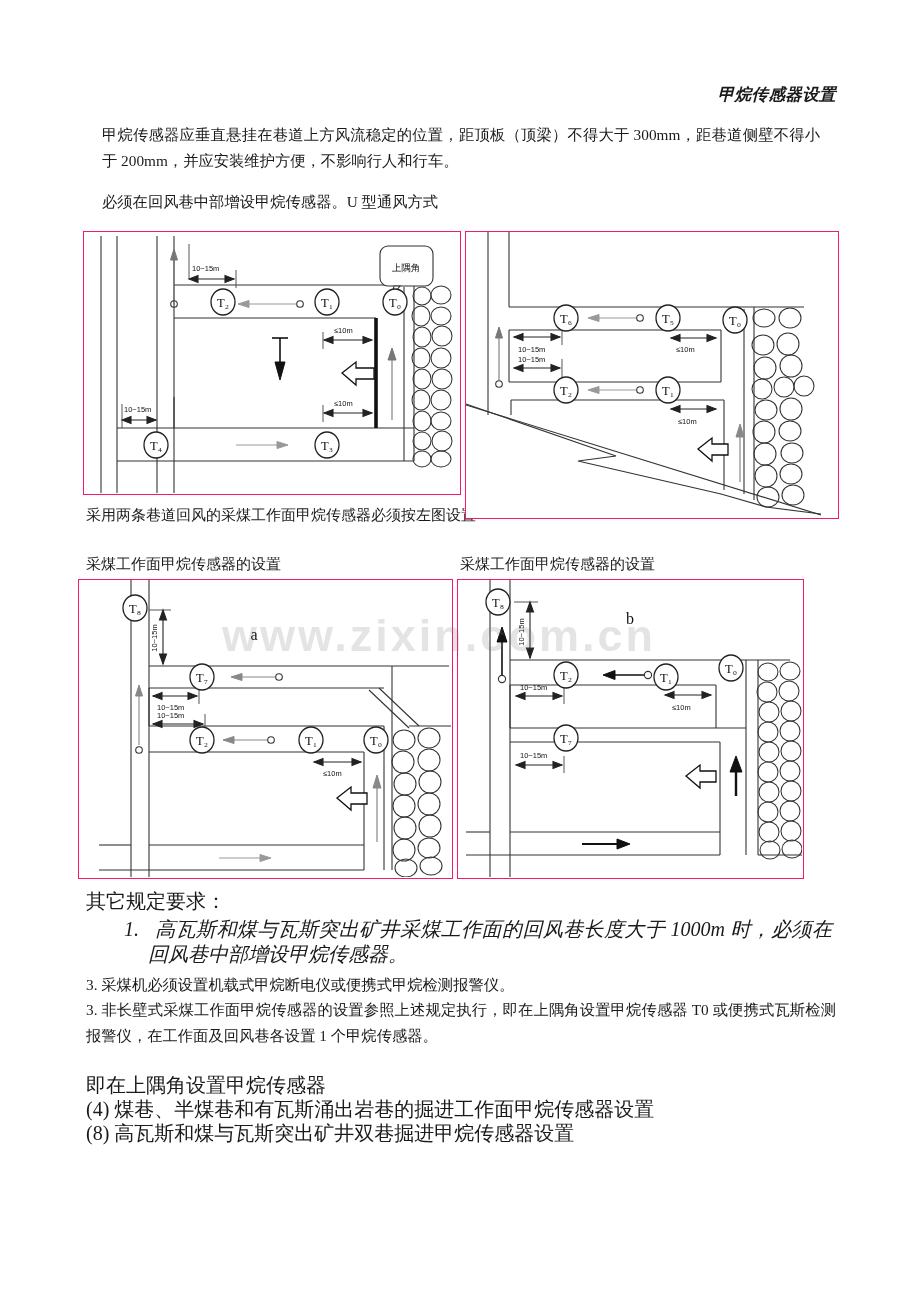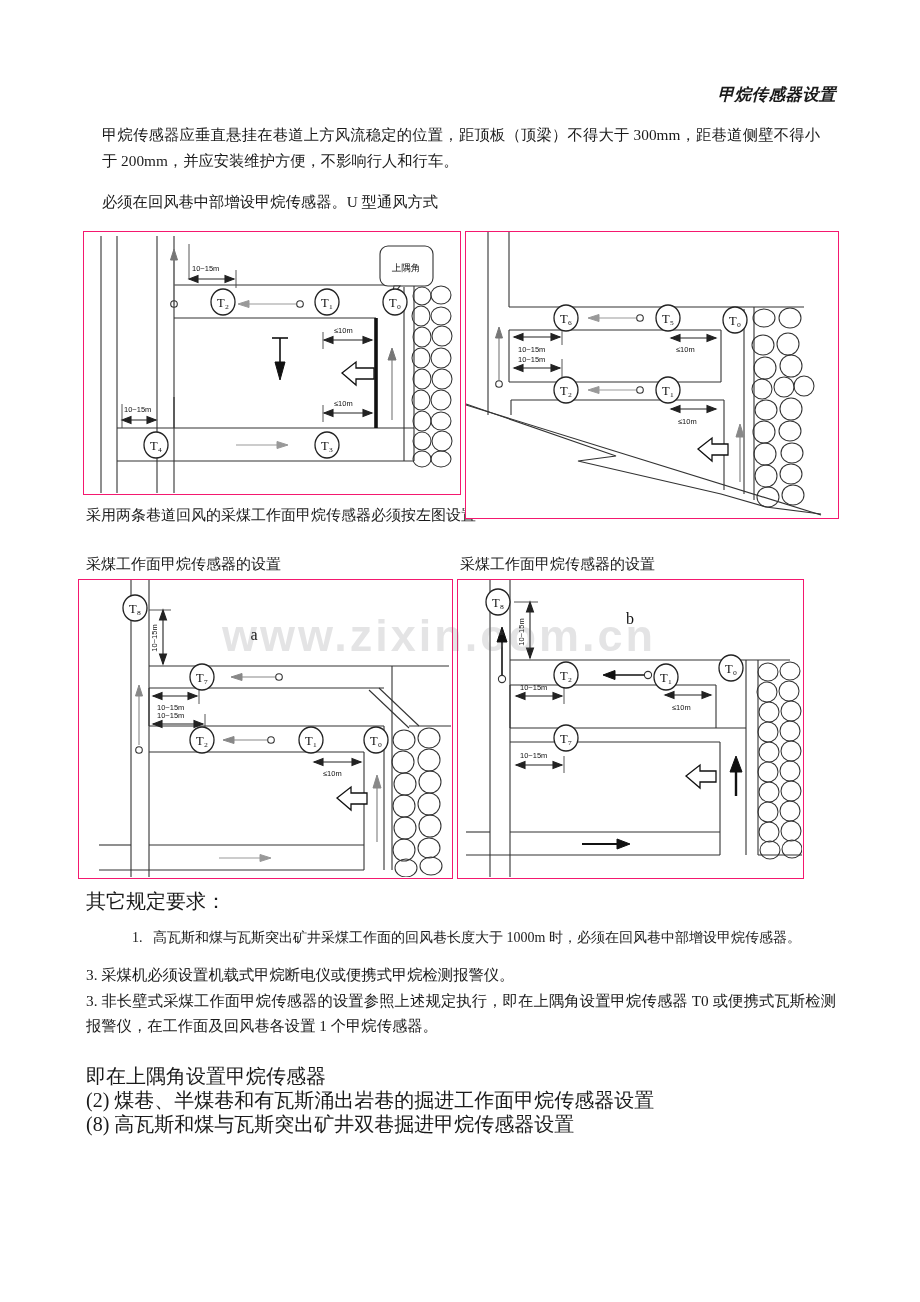--- a/index.html
+++ b/index.html
@@ -73,27 +73,28 @@
   .cap-left  { position: absolute; left: 0;   top: 0; }
   .cap-right { position: absolute; left: 374px; top: 0; }
 
   
   ol.reqs {
     margin: 0;
     padding-left: 0;
     list-style: none;
   }
   .req-num-item {
-    font-size: 14px;
+    font-size: 20px;
     line-height: 25.5px;
-    margin: 12px;
+    margin: 4px;
     padding-left: 58px;
     text-indent: -24px;
     text-align: justify;
     text-justify: inter-ideograph;
+    font-style: italic;
   }
   .plain-item {
     font-size: 15.3px;
     line-height: 25.5px;
     margin: 0;
     text-align: justify;
     text-justify: inter-ideograph;
   }
   .spacer-line { height: 25px; }
   .tight { line-height: 24px; font-size: 20px; margin: 0; }
@@ -696,17 +697,17 @@
         &nbsp;&nbsp;<span>高瓦斯和煤与瓦斯突出矿井采煤工作面的回风巷长度大于 1000m 时，必须在回风巷中部增设甲烷传感器。</span>
       </li>
     </ol>
 
     <p class="plain-item">3. 采煤机必须设置机载式甲烷断电仪或便携式甲烷检测报警仪。</p>
     <p class="plain-item">3. 非长壁式采煤工作面甲烷传感器的设置参照上述规定执行，即在上隅角设置甲烷传感器 T0 或便携式瓦斯检测报警仪，在工作面及回风巷各设置 1 个甲烷传感器。</p>
 
     <div class="spacer-line"></div>
 
     <p class="tight">即在上隅角设置甲烷传感器</p>
-    <p class="tight">(2)  煤巷、半煤巷和有瓦斯涌出岩巷的掘进工作面甲烷传感器设置</p>
+    <p class="tight">(4)  煤巷、半煤巷和有瓦斯涌出岩巷的掘进工作面甲烷传感器设置</p>
     <p class="tight">(8)  高瓦斯和煤与瓦斯突出矿井双巷掘进甲烷传感器设置</p>
 
   </div>
 </div>
 
 </body></html>

